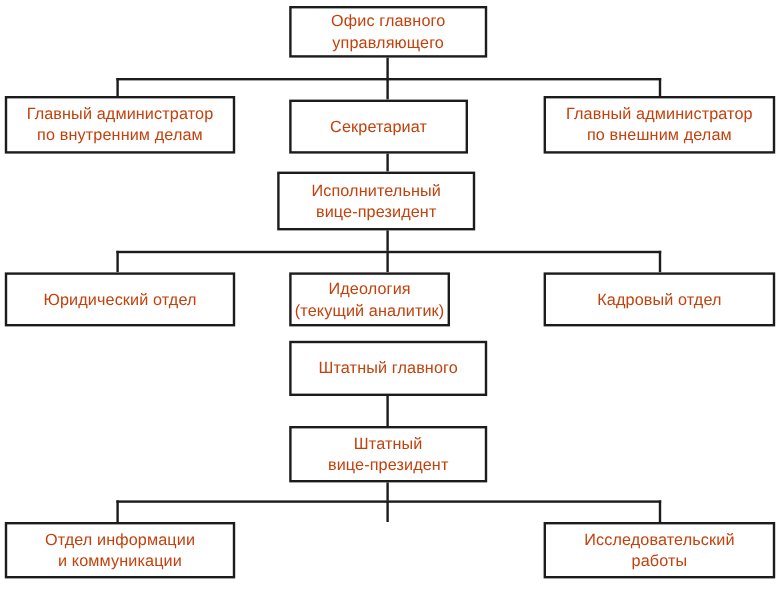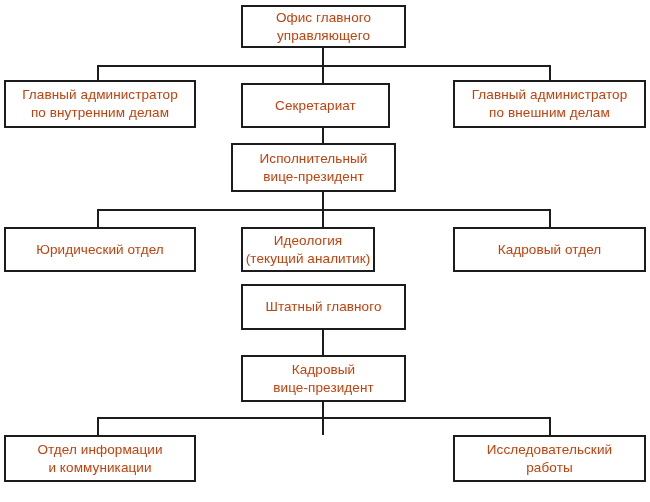--- a/index.html
+++ b/index.html
@@ -68,21 +68,21 @@
 
   <div class="node" style="left:4px;   top:227px; width:192px; height:45px;">Юридический отдел</div>
   <div class="node" style="left:241px; top:227px; width:134px; height:45px;">Идеология
 (текущий аналитик)</div>
   <div class="node" style="left:453px; top:227px; width:193px; height:45px;">Кадровый отдел</div>
 
   <div class="node" style="left:241px; top:284px; width:165px; height:46px;">Штатный главного</div>
 
   <div class="line" style="left:322px; top:330px; width:2px;   height:25px;"></div>
 
-  <div class="node" style="left:241px; top:355px; width:165px; height:47px;">Кадровый
+  <div class="node" style="left:241px; top:355px; width:165px; height:47px;">Штатный
 вице-президент</div>
 
   <div class="line" style="left:322px; top:402px; width:2px;   height:15px;"></div>
   <div class="line" style="left:97px;  top:417px; width:454px; height:2px;"></div>
   <div class="line" style="left:97px;  top:417px; width:2px;   height:18px;"></div>
   <div class="line" style="left:322px; top:417px; width:2px;   height:18px;"></div>
   <div class="line" style="left:549px; top:417px; width:2px;   height:18px;"></div>
 
   <div class="node" style="left:4px;   top:435px; width:192px; height:47px;">Отдел информации
 и коммуникации</div>

